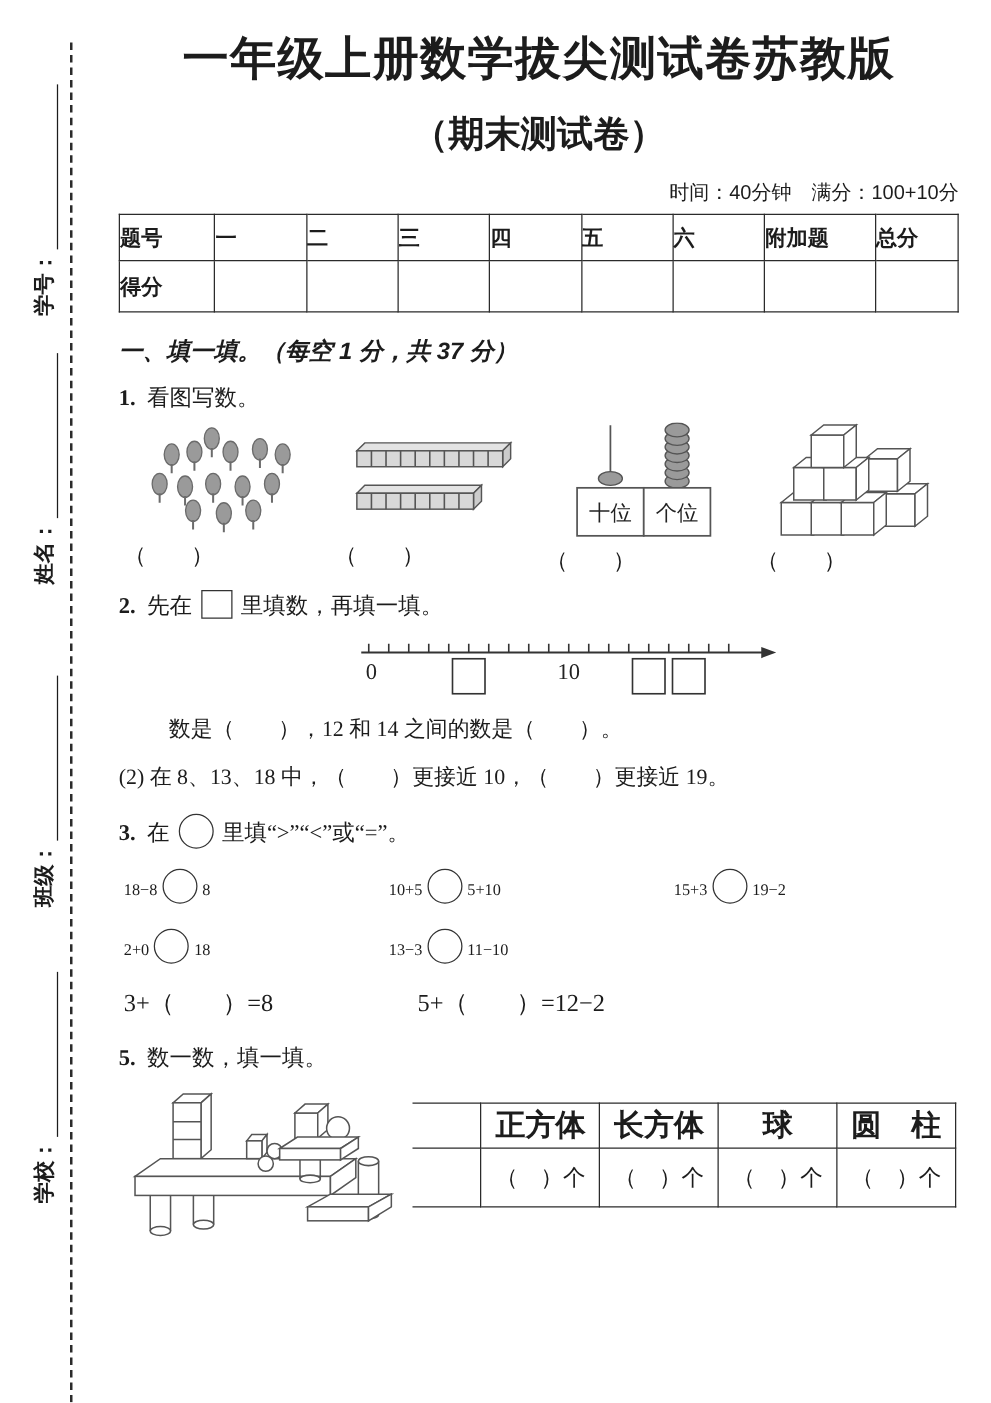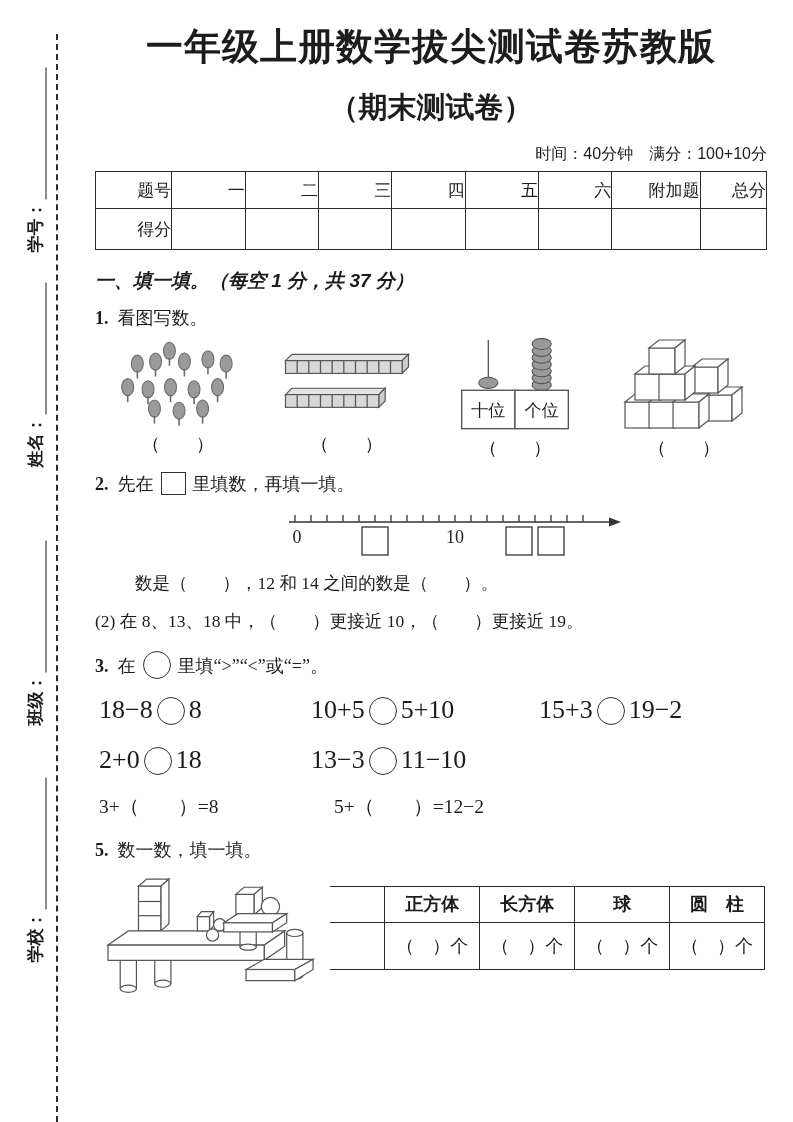--- a/index.html
+++ b/index.html
@@ -16,51 +16,51 @@
   .main{position:absolute;left:95px;top:22px;width:672px;}
 
   .title{font-size:37px;font-weight:bold;text-align:center;letter-spacing:1px;
          font-family:"Liberation Sans","DejaVu Sans",sans-serif;}
   .subtitle{font-size:29px;font-weight:bold;text-align:center;margin-top:16px;
             font-family:"Liberation Sans","DejaVu Sans",sans-serif;}
   .info{text-align:right;font-size:16px;font-weight:normal;margin-top:16px;
         font-family:"Liberation Sans","DejaVu Sans",sans-serif;}
 
   table.score{width:100%;border-collapse:collapse;margin-top:6px;table-layout:fixed;}
-  table.score td{border:1.6px solid #2b2b2b;text-align:right;font-weight:normal;font-size:17px;
+  table.score td{border:1.6px solid #2b2b2b;text-align:left;font-weight:bold;font-size:17px;
                  font-family:"Liberation Sans","DejaVu Sans",sans-serif;height:36px;padding:0;}
   table.score tr.scorerow td{height:40px;}
 
   .sec-head{font-size:19px;font-weight:bold;margin-top:18px;
             font-family:"Liberation Sans","DejaVu Sans",sans-serif;font-style:italic;}
   .qline{font-size:18px;margin-top:12px;}
   .qnum{font-weight:bold;margin-right:9px;}
 
   .figs{display:flex;justify-content:space-between;margin-top:8px;padding:0 4px;}
-  .fig{text-align:center;width:158px;}
+  .fig{text-align:left;width:158px;}
   .fig .blank{font-size:18px;margin-top:2px;}
 
   .sqbox{display:inline-block;width:23px;height:21px;border:1.3px solid #333;vertical-align:-5px;margin:0 7px;}
   .numline-wrap{margin:10px 0 0 190px;}
 
   .subq{font-size:17.5px;margin-top:12px;line-height:1.5;}
   .subq.indent{padding-left:40px;margin-top:10px;}
 
   .cmp{display:inline-block;width:26px;height:26px;border:1.4px solid #333;border-radius:50%;
        vertical-align:-7px;margin:0 4px;}
   .expr{white-space:nowrap;font-family:"Liberation Serif","DejaVu Sans",serif;}
-  .q3-grid{display:grid;grid-template-columns:212px 228px auto;font-size:26px;margin-top:16px;padding-left:4px;}
+  .q3-grid{display:grid;grid-template-columns:212px 228px auto;font-size:13px;margin-top:16px;padding-left:4px;}
   .q4-grid{display:grid;grid-template-columns:235px 210px auto;font-size:19.5px;margin-top:18px;padding-left:4px;}
 
   .q5-row{display:flex;margin-top:8px;}
   .q5-tablewrap{flex:1;margin-left:10px;margin-top:16px;}
   table.count{border-collapse:collapse;width:435px;}
   table.count td{border:1.5px solid #2b2b2b;text-align:center;padding:0;}
   table.count td.stub{border-left:none;}
-  table.count tr.hd td{height:35px;font-weight:bold;font-size:18px;
+  table.count tr.hd td{height:35px;font-weight:bold;font-size:24px;
                        font-family:"Liberation Sans","DejaVu Sans",sans-serif;}
   table.count tr.bd td{height:46px;font-size:18px;}
 
   svg{display:block;margin:0 auto;}
   .ln{stroke:#555;stroke-width:1.2;fill:none;}
   .fw{fill:#fff;stroke:#555;stroke-width:1.2;}
 </style>
 </head>
 <body>
 

